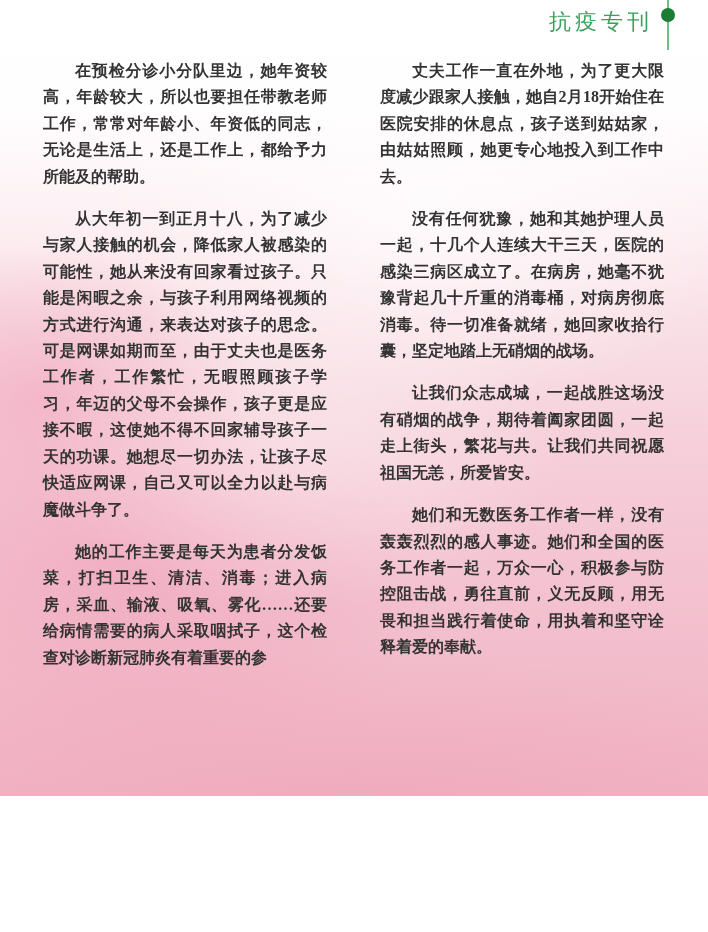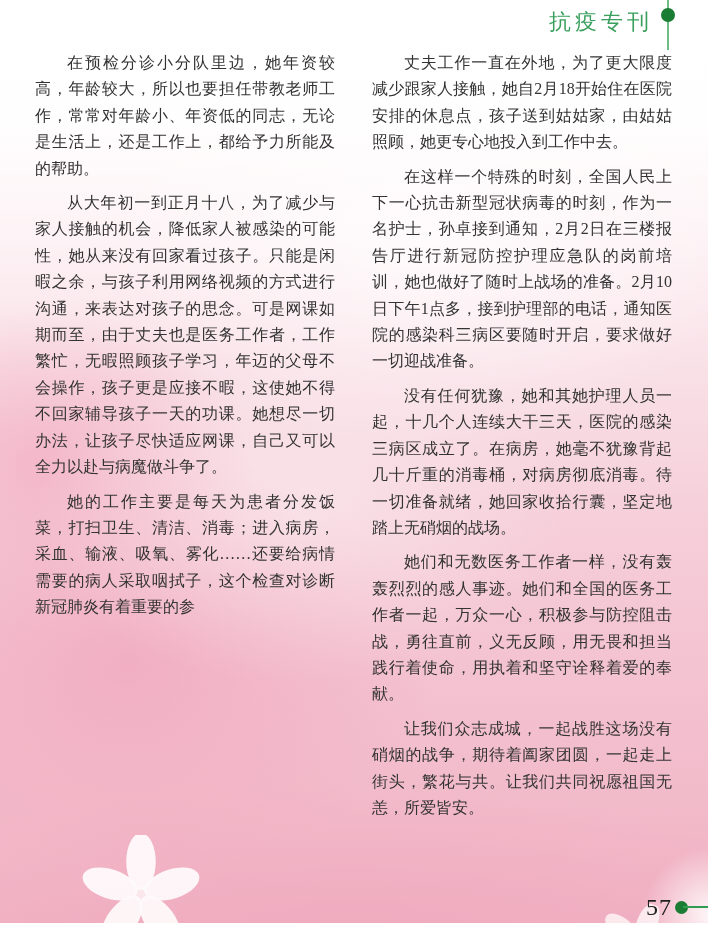--- a/index.html
+++ b/index.html
@@ -1,19 +1,19 @@
 <!DOCTYPE html>
 <html lang="zh"><head>
 <meta charset="utf-8">
 <style>
   html,body{margin:0;padding:0;}
   body{width:708px;height:932px;overflow:hidden;font-family:"Liberation Serif","DejaVu Serif",serif;}
 
   .page{
-    position:relative;width:708px;height:923px;overflow:hidden;
+    position:relative;width:708px;height:796px;overflow:hidden;
     background-image:
       radial-gradient(460px 300px at 60% 26%, rgba(255,255,255,0.70), rgba(255,255,255,0) 70%),
       radial-gradient(380px 240px at 42% 56%, rgba(255,255,255,0.38), rgba(255,255,255,0) 70%),
       radial-gradient(300px 220px at 6% 50%, rgba(243,178,197,0.85), rgba(243,178,197,0) 70%),
       radial-gradient(430px 300px at 18% 72%, rgba(240,166,188,0.70), rgba(240,166,188,0) 72%),
       radial-gradient(800px 220px at 50% 103%, rgba(239,160,184,0.55), rgba(239,160,184,0) 75%),
       linear-gradient(180deg,#ffffff 0%,#fffefe 13%,#fdf2f5 26%,#f9e0e7 40%,#f6d0db 55%,#f4c4d2 70%,#f2bbca 86%,#f1b5c5 100%);
     background-color:#f2b9c8;
   }
 
@@ -26,21 +26,21 @@
   .hdr-vline{position:absolute;left:667px;top:0;width:2px;height:50px;}
   .hdr-dot{position:absolute;left:661px;top:8px;width:14px;height:14px;border-radius:50%;}
 
   
   .content{
     position:absolute;top:42px;left:27px;width:654px;
     display:flex;gap:21px;
   }
   .col{width:316px;font-size:16px;line-height:26.4px;color:#333;
        text-align:justify;text-justify:inter-character;}
-  .col p{margin:8px;text-indent:2em;}
+  .col p{margin:16px;text-indent:2em;font-weight:bold;}
   .col p.cont{text-indent:0;}
 
   
   .page-num{position:absolute;left:646px;top:894px;font-size:24px;color:#1f1f1f;letter-spacing:1px;}
   .ftr-dot{position:absolute;left:675px;top:901px;width:13px;height:13px;border-radius:50%;}
   .ftr-hline{position:absolute;left:683px;top:906px;width:25px;height:2px;}
 
   
   .flower{position:absolute;pointer-events:none;}
   .flower-1{left:82px;top:835px;width:118px;height:118px;opacity:.95;}
@@ -85,24 +85,23 @@
   <div class="hdr-title" style="color: rgb(59, 160, 94);">抗疫专刊</div>
 
   <main class="content">
     <section class="col" style="color: rgb(51, 51, 51);">
       <p>在预检分诊小分队里边，她年资较高，年龄较大，所以也要担任带教老师工作，常常对年龄小、年资低的同志，无论是生活上，还是工作上，都给予力所能及的帮助。</p>
       <p>从大年初一到正月十八，为了减少与家人接触的机会，降低家人被感染的可能性，她从来没有回家看过孩子。只能是闲暇之余，与孩子利用网络视频的方式进行沟通，来表达对孩子的思念。可是网课如期而至，由于丈夫也是医务工作者，工作繁忙，无暇照顾孩子学习，年迈的父母不会操作，孩子更是应接不暇，这使她不得不回家辅导孩子一天的功课。她想尽一切办法，让孩子尽快适应网课，自己又可以全力以赴与病魔做斗争了。</p>
       <p>她的工作主要是每天为患者分发饭菜，打扫卫生、清洁、消毒；进入病房，采血、输液、吸氧、雾化……还要给病情需要的病人采取咽拭子，这个检查对诊断新冠肺炎有着重要的参</p>
     </section>
     <section class="col" style="color: rgb(51, 51, 51);">
       <p>丈夫工作一直在外地，为了更大限度减少跟家人接触，她自2月18开始住在医院安排的休息点，孩子送到姑姑家，由姑姑照顾，她更专心地投入到工作中去。</p>
-      <p>在这样一个特殊的时刻，全国人民上下一心抗击新型冠状病毒的时刻，作为一名护士，孙卓接到通知，2月2日在三楼报告厅进行新冠防控护理应急队的岗前培训，她也做好了随时上战场的准备。2月10日下午1点多，接到护理部的电话，通知医院的感染科三病区要随时开启，要求做好一切迎战准备。</p>
       <p>没有任何犹豫，她和其她护理人员一起，十几个人连续大干三天，医院的感染三病区成立了。在病房，她毫不犹豫背起几十斤重的消毒桶，对病房彻底消毒。待一切准备就绪，她回家收拾行囊，坚定地踏上无硝烟的战场。</p>
+      <p>让我们众志成城，一起战胜这场没有硝烟的战争，期待着阖家团圆，一起走上街头，繁花与共。让我们共同祝愿祖国无恙，所爱皆安。</p>
       <p>她们和无数医务工作者一样，没有轰轰烈烈的感人事迹。她们和全国的医务工作者一起，万众一心，积极参与防控阻击战，勇往直前，义无反顾，用无畏和担当践行着使命，用执着和坚守诠释着爱的奉献。</p>
-      <p>让我们众志成城，一起战胜这场没有硝烟的战争，期待着阖家团圆，一起走上街头，繁花与共。让我们共同祝愿祖国无恙，所爱皆安。</p>
     </section>
   </main>
 
   <div class="page-num">57</div>
   <div class="ftr-dot" style="background: rgb(27, 124, 51);"></div>
   <div class="ftr-hline" style="background: rgb(47, 158, 80);"></div>
 
 </div>
 
 </body></html>

